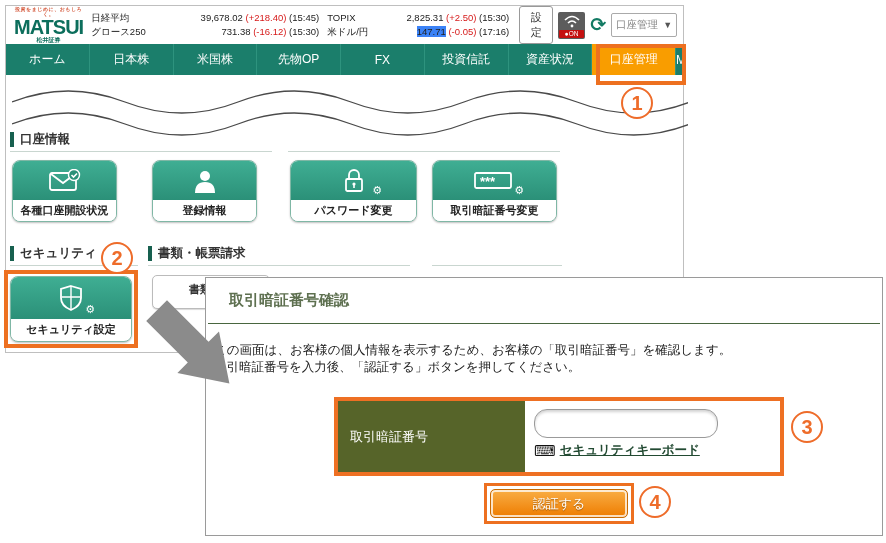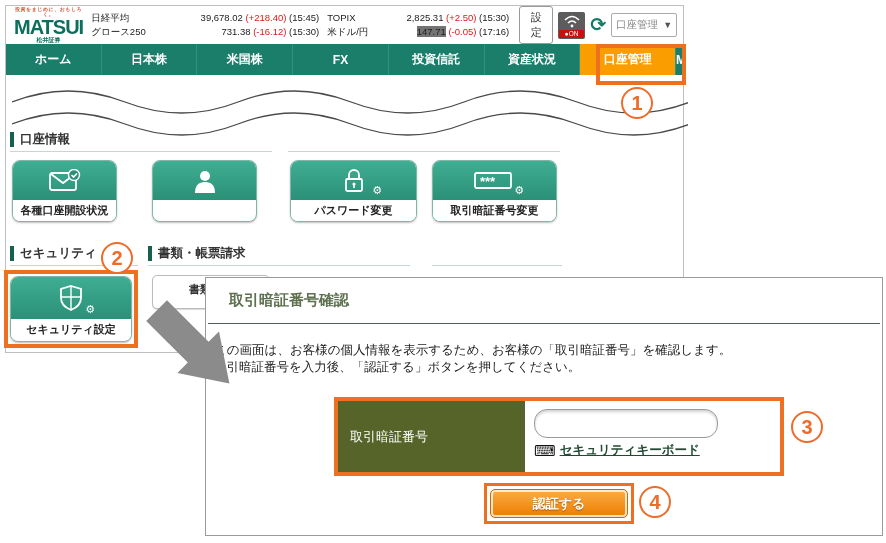--- a/index.html
+++ b/index.html
@@ -15,40 +15,40 @@
   .logo { width:108px; line-height:1; text-align:center; }
   .logo .tag { font-size:5px; color:#d4573a; letter-spacing:.5px; font-weight:bold; }
   .logo .brand { font-size:20px; font-weight:bold; color:#0c6e5c; letter-spacing:-1px; }
   .logo .sub { font-size:6px; color:#0c6e5c; font-weight:bold; }
 
   .market { display:grid; grid-template-columns:62px 158px 46px 128px; column-gap:8px;
             row-gap:1px; font-size:9.5px; color:#222; margin-left:8px; }
   .mcell { white-space:nowrap; }
   .mval { text-align:right; }
   .chg { color:#d61a1a; }
-  .hl { background:#737373; }
+  .hl { background:#3b82f6; }
 
   .controls { display:flex; align-items:center; gap:5px; margin-left:10px; }
   .btn-settei { font-size:11px; padding:3px 6px; background:#fff; border:1px solid #999;
                 border-radius:3px; color:#333; }
   .wifi-box { width:30px; height:27px; background:#5c5c5c; border-radius:2px; position:relative;
               display:flex; justify-content:center; }
   .wifi-box svg { margin-top:2px; }
   .wifi-on { position:absolute; bottom:1px; left:1px; right:1px; background:#c41111; color:#fff;
              font-size:6.5px; text-align:center; border-radius:1px; line-height:8px; }
   .refresh { font-size:19px; color:#127a63; font-weight:bold; line-height:20px; }
   .symbol-select { width:72px; height:24px; border:1px solid #aaa; border-radius:2px; background:#fff;
                    display:flex; align-items:center; justify-content:space-between; padding:0 4px;
                    font-size:10.5px; color:#888; }
   .symbol-select .chev { color:#555; font-size:9px; }
 
   
   .nav { height:31px; background:#1b7e6b; display:flex; }
   .nav-tab { flex:1; display:flex; align-items:center; justify-content:center; color:#fff;
-             font-size:12px; font-weight:bold; border-left:1px solid #2e937e; white-space:nowrap; }
+             font-size:12px; font-weight:normal; border-left:1px solid #2e937e; white-space:nowrap; }
   .nav-tab:first-child { border-left:none; }
   .nav-tab.active { background:#f99d00; }
   .nav-tab.partial { flex:0 0 8px; overflow:hidden; justify-content:flex-start; }
   .tab-highlight { position:absolute; left:596px; top:44px; width:90px; height:41px;
                    border:4px solid #ed7020; pointer-events:none; }
 
   
   .waves { position:absolute; left:6px; top:80px; width:676px; height:56px; }
 
   
@@ -89,21 +89,21 @@
   .pin-input { width:184px; height:29px; border:1px solid #9a9a9a; border-radius:13px;
                box-shadow:inset 0 2px 3px rgba(0,0,0,.18); background:#fff; outline:none;
                padding:0 10px; font-size:13px; }
   .kb-row { display:flex; align-items:center; gap:4px; margin-top:4px; }
   .kb-icon { font-size:15px; color:#111; line-height:14px; }
   .kb-link { font-size:12.5px; font-weight:bold; color:#224a32; text-decoration:underline;text-align:right; }
 
   .auth-outer { position:absolute; left:278px; top:205px; width:150px; height:41px;
                 border:3px solid #ed7020; display:flex; align-items:center; justify-content:center; }
   .auth-btn { width:138px; height:29px; background:linear-gradient(#f9ae45,#ee7c00);
-              border:1px solid #c96a00; border-radius:5px; color:#fff; font-size:13px; font-weight:bold;
+              border:1px solid #c96a00; border-radius:5px; color:#fff; font-size:13px; font-weight:normal;
               box-shadow:inset 0 0 0 2px rgba(255,255,255,.75); text-shadow:0 1px 1px rgba(0,0,0,.35); }
 
   
   .big-arrow { position:absolute; left:141px; top:294px; width:104px; height:106px; z-index:4; }
 </style>
 </head>
 <body>
 
 <div class="stage">
 
@@ -143,20 +143,21 @@
           <span>口座管理</span>
           <span class="chev">▼</span>
         </div>
       </div>
     </div>
 
     <div class="nav">
       <div class="nav-tab">ホーム</div>
       <div class="nav-tab">日本株</div>
       <div class="nav-tab">米国株</div>
+      <div class="nav-tab">先物OP</div>
       <div class="nav-tab">FX</div>
       <div class="nav-tab">投資信託</div>
       <div class="nav-tab">資産状況</div>
       <div class="nav-tab active">口座管理</div>
       <div class="nav-tab partial">M</div>
     </div>
 
     <svg class="waves" viewBox="0 0 676 56">
       <path d="M0 16 Q56 -6 113 16 T226 16 T339 16 T452 16 T565 16 T678 16" stroke="#4a4a4a" stroke-width="1.3" fill="none"></path>
       <path d="M0 38 Q56 16 113 38 T226 38 T339 38 T452 38 T565 38 T678 38" stroke="#4a4a4a" stroke-width="1.3" fill="none"></path>
@@ -180,20 +181,21 @@
     <div class="tile-label">各種口座開設状況</div>
   </div>
 
   <div class="tile" style="left:152px; top:160px;">
     <div class="tile-top">
       <svg width="26" height="26" viewBox="0 0 26 26">
         <circle cx="13" cy="8" r="5" fill="#fff"></circle>
         <path d="M3 25 Q3 14 13 14 Q23 14 23 25 Z" fill="#fff"></path>
       </svg>
     </div>
+    <div class="tile-label">登録情報</div>
   </div>
 
   <div class="sec-line" style="left:288px; top:151px; width:272px;"></div>
 
   <div class="tile" style="left:290px; top:160px; width:127px;">
     <div class="tile-top">
       <svg width="24" height="26" viewBox="0 0 24 26">
         <path d="M7 11 V7 a5 5 0 0 1 10 0 v4" fill="none" stroke="#fff" stroke-width="1.8"></path>
         <rect x="4" y="11" width="16" height="12" rx="1.5" fill="none" stroke="#fff" stroke-width="1.8"></rect>
         <circle cx="12" cy="16" r="1.6" fill="#fff"></circle>

